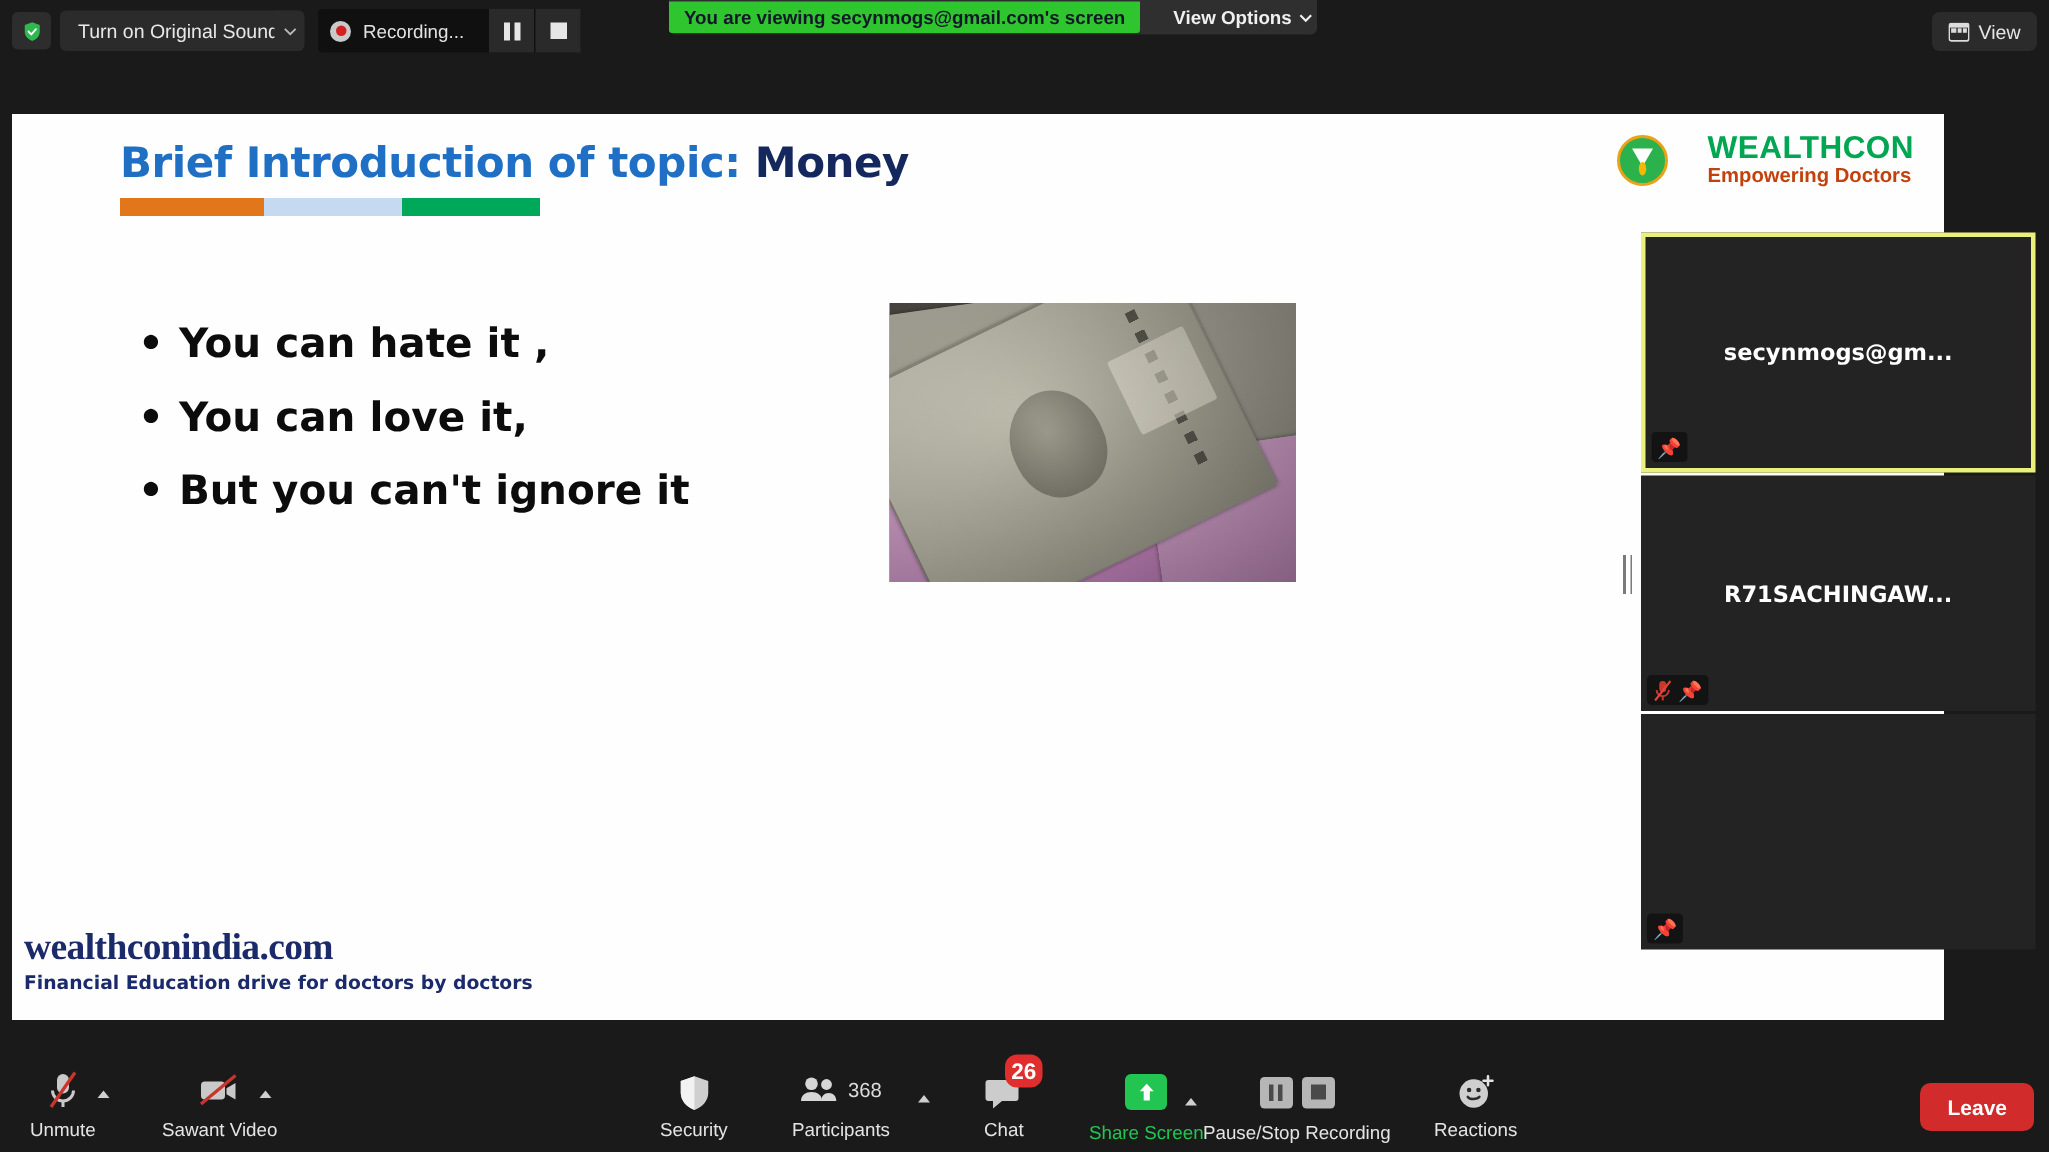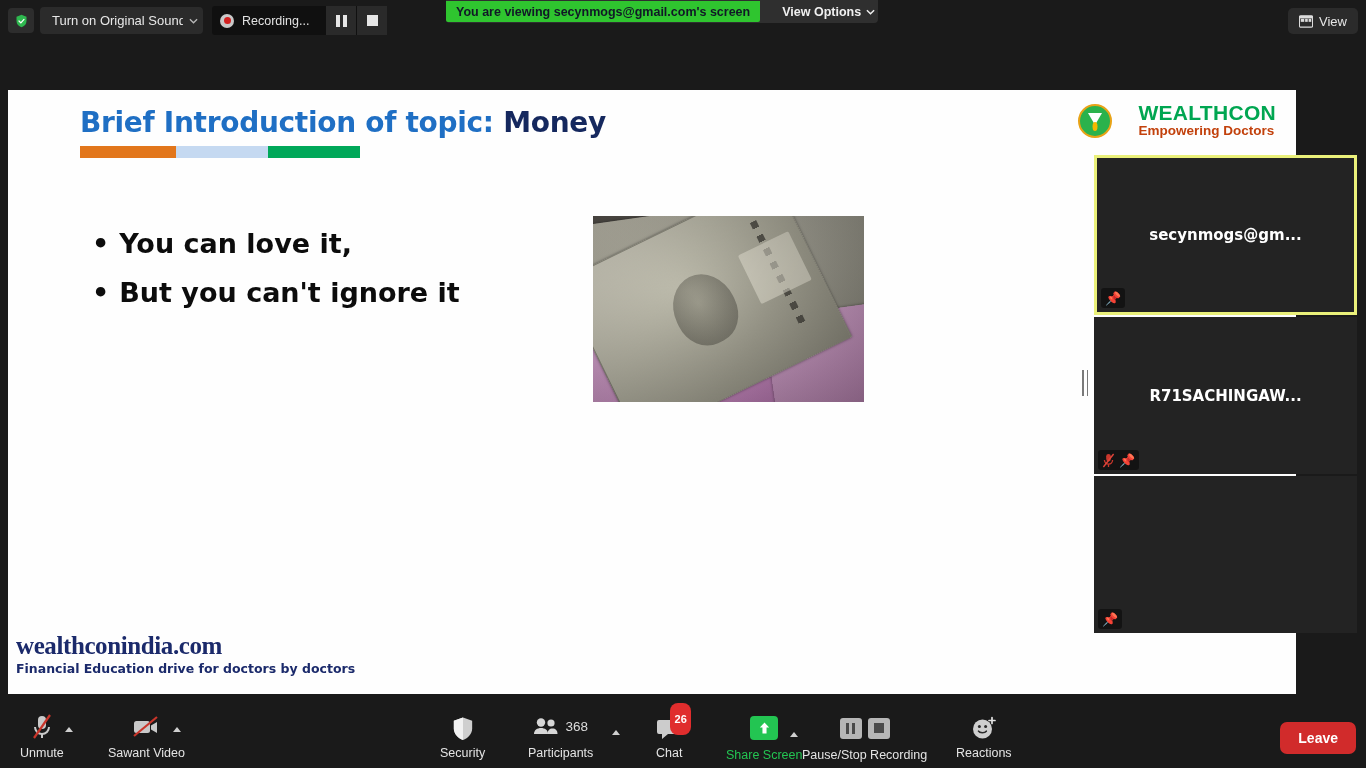--- a/index.html
+++ b/index.html
@@ -66,21 +66,21 @@
   }
   .view-btn {
     position: absolute; right: 8px; top: 8px; height: 26px;
     background: #2b2b2b; border-radius: 5px;
     display: flex; align-items: center; gap: 6px; padding: 0 11px;
     color: #e6e6e6; font-size: 13px;
   }
 
   
   .slide {
-    position: absolute; left: 8px; top: 90px; width: 1288px; height: 604px;
+    position: absolute; left: 8px; top: 76px; width: 1288px; height: 604px;
     background: #fefefe; overflow: hidden;
   }
   .slide-title {
     position: absolute; left: 72px; top: 16px;
     font-size: 28px; font-weight: bold; letter-spacing: -0.3px;
     font-family: "DejaVu Sans", sans-serif;
   }
   .slide-title .t1 { color: #1f6fc4; }
   .slide-title .t2 { color: #15285e; }
   .tricolor { position: absolute; left: 72px; top: 56px; width: 280px; height: 12px; display: flex; }
@@ -202,22 +202,22 @@
     position: absolute; display: flex; flex-direction: column;
     align-items: center; color: #e4e4e4; font-size: 12.5px;
   }
   .tb-icon { height: 30px; display: flex; align-items: flex-end; justify-content: center; }
   .tb-label { margin-top: 5px; white-space: nowrap; }
   .caret-up {
     width: 0; height: 0; border-left: 4px solid transparent;
     border-right: 4px solid transparent; border-bottom: 5px solid #cfcfcf;
   }
   .badge {
-    position: absolute; left: 14px; top: -8px; min-width: 21px; height: 32px;
-    background: #e02d2d; color: #fff; font-size: 11px; font-weight: bold;
+    position: absolute; left: 14px; top: -8px; min-width: 21px; height: 22px;
+    background: #e02d2d; color: #fff; font-size: 15px; font-weight: bold;
     border-radius: 8px; display: flex; align-items: center; justify-content: center;
     padding: 0 4px;
   }
   .green-share {
     width: 28px; height: 24px; background: #23c552; border-radius: 4px;
     display: flex; align-items: center; justify-content: center;
   }
   .rec-ctl-btn {
     width: 22px; height: 21px; background: #b6b6b6; border-radius: 3px;
     display: flex; align-items: center; justify-content: center;
@@ -313,20 +313,23 @@
         <div class="logo-leaf"></div>
         <div class="logo-spark"></div>
       </div>
       <div class="logo-text">
         <div class="l1">WEALTHCON</div>
         <div class="l2">Empowering Doctors</div>
       </div>
     </div>
 
     <div class="bullets">
+      <div class="bullet">
+        <span class="dot">•</span><span>You can hate it ,</span>
+      </div>
       <div class="bullet">
         <span class="dot">•</span><span>You can love it,</span>
       </div>
       <div class="bullet">
         <span class="dot">•</span><span>But you can't ignore it</span>
       </div>
     </div>
 
     <div class="money-photo">
       <div class="n n-a"></div>

